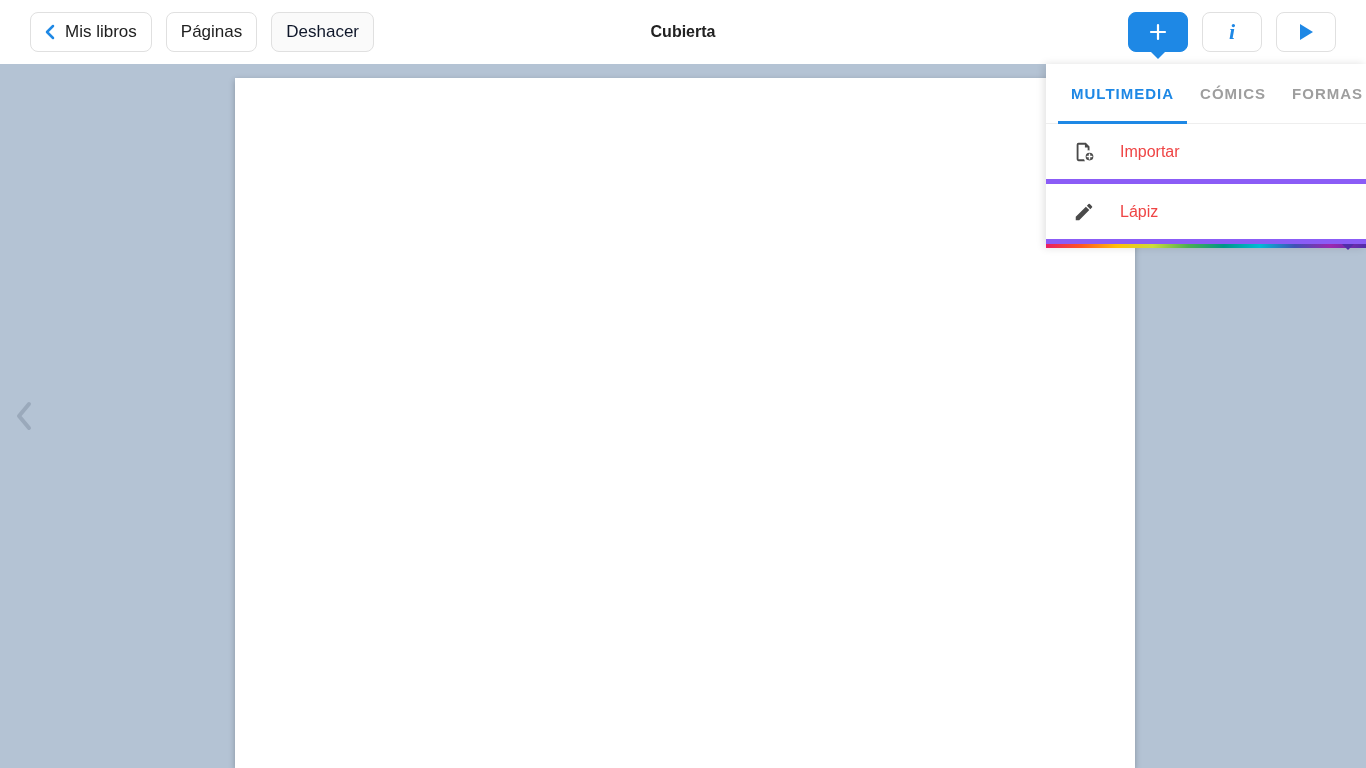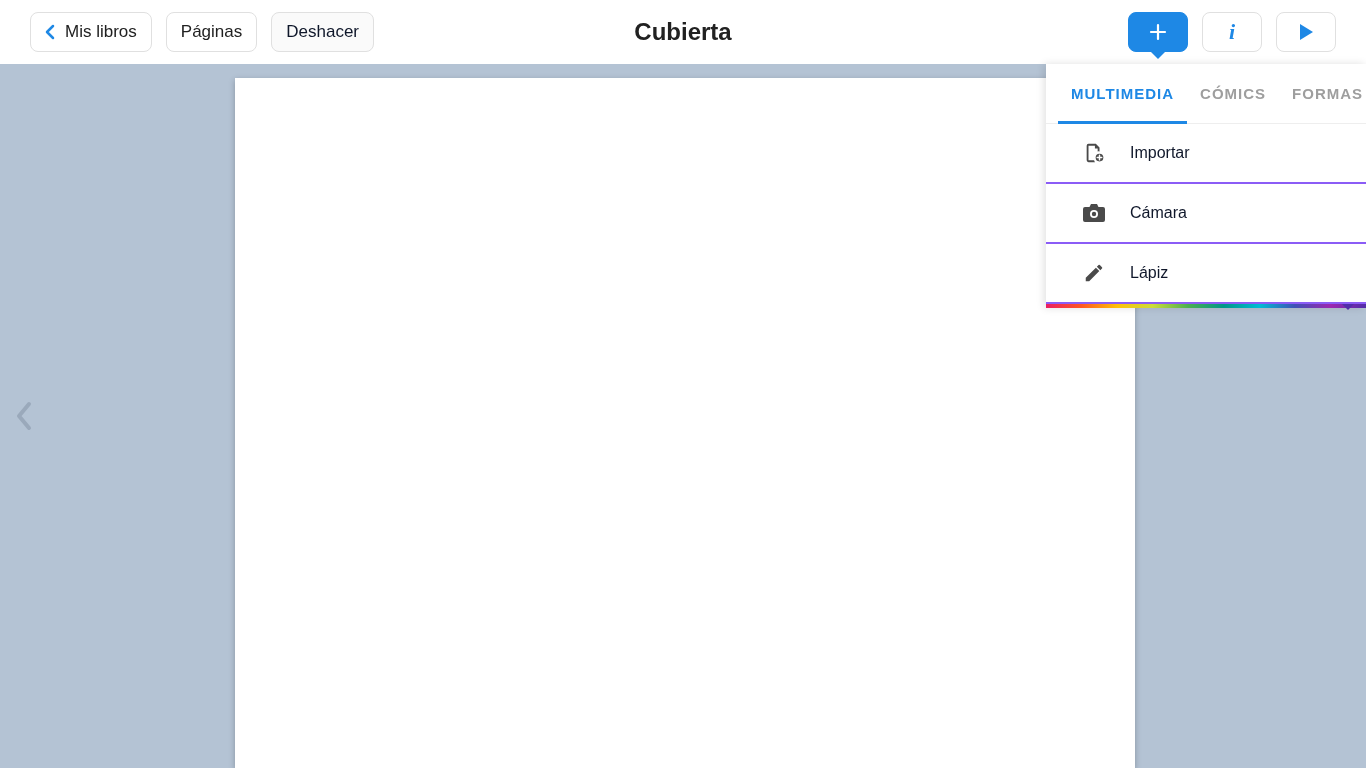--- a/index.html
+++ b/index.html
@@ -34,21 +34,21 @@
   }
   .btn.disabled { color: #0f172a; background: #fafafa; }
   .btn.icon-only { width: 60px; padding: 0; }
   .btn.primary { background: #1e88e5; border-color: #1e88e5; color: #fff; position: relative; }
   .btn.primary::after{
     content:""; position:absolute; bottom:-8px; left:50%; transform:translateX(-50%);
     border-left:8px solid transparent; border-right:8px solid transparent; border-top:8px solid #1e88e5;
   }
   .toolbar-title {
     position: absolute; left: 50%; transform: translateX(-50%);
-    font-size: 24px; font-weight: 700; color: #212121;
+    font-size: 16px; font-weight: 700; color: #212121;
   }
 
   
   .stage {
     position: absolute; top: 64px; left: 0; right: 0; bottom: 0;
     background: #b4c3d4;
   }
   .page {
     position: absolute;
     left: 235px; top: 14px;
@@ -82,22 +82,22 @@
     padding: 0 13px;
     position: relative;
     justify-content: center;
   }
   .tab.active { color: #1e88e5; }
   .tab.active::after{
     content:""; position:absolute; left:0; right:0; bottom:-1px; height:3px; background:#1e88e5;
   }
   .menu-item{
     height: 60px; display:flex; align-items:center; gap: 22px;
-    padding: 0 16px 0 34px; border-bottom:2px solid #8b5cf6;
-    font-size: 16px; color:#0f172a; cursor:pointer;
+    padding: 0 16px 0 24px; border-bottom:5px solid #8b5cf6;
+    font-size: 16px; color:#ef4444; cursor:pointer;
   }
   .menu-item .mi-icon{ width:28px; display:flex; justify-content:center; color:#4a4a4a;}
   .rainbow{
     height:4px;
     background: linear-gradient(90deg,#e91e63,#ff5722,#ffc107,#cddc39,#4caf50,#009688,#00bcd4,#3f51b5,#9c27b0,#512da8);
     position: relative;
   }
   .rainbow::after{
     content:""; position:absolute; right:12px; top:0;
     border-left:6px solid transparent; border-right:6px solid transparent; border-top:6px solid #512da8;
@@ -182,30 +182,20 @@
     <span class="mi-icon">
       <svg width="22" height="22" viewBox="0 0 24 24">
           <path fill="#4a4a4a" d="M6 2h8l4 4v4.3a5 5 0 0 0-2 0V7h-3V4H6v16h6.1a5 5 0 0 0 1 2H6a2 2 0 0 1-2-2V4a2 2 0 0 1 2-2z"></path>
           <circle cx="18" cy="17" r="4.2" fill="#4a4a4a"></circle>
           <path d="M18 14.5v5M15.5 17h5" stroke="#fff" stroke-width="1.6" stroke-linecap="round"></path>
         </svg>
     </span>
     <span>Importar</span>
   </div>
 
-  <div class="menu-item">
-    <span class="mi-icon">
-      <svg width="24" height="22" viewBox="0 0 24 22">
-          <path fill="#4a4a4a" d="M9 2h6l1.5 3H21a2 2 0 0 1 2 2v11a2 2 0 0 1-2 2H3a2 2 0 0 1-2-2V7a2 2 0 0 1 2-2h4.5L9 2z"></path>
-          <circle cx="12" cy="12" r="4" fill="#fff"></circle>
-          <circle cx="12" cy="12" r="2.2" fill="#4a4a4a"></circle>
-        </svg>
-    </span>
-    <span>Cámara</span>
-  </div>
 
   <div class="menu-item">
     <span class="mi-icon">
       <svg width="22" height="22" viewBox="0 0 24 24">
           <path fill="#4a4a4a" d="M3 17.25V21h3.75L17.81 9.94l-3.75-3.75L3 17.25zM20.71 7.04a1 1 0 0 0 0-1.41l-2.34-2.34a1 1 0 0 0-1.41 0l-1.83 1.83 3.75 3.75 1.83-1.83z"></path>
         </svg>
     </span>
     <span>Lápiz</span>
   </div>
 

